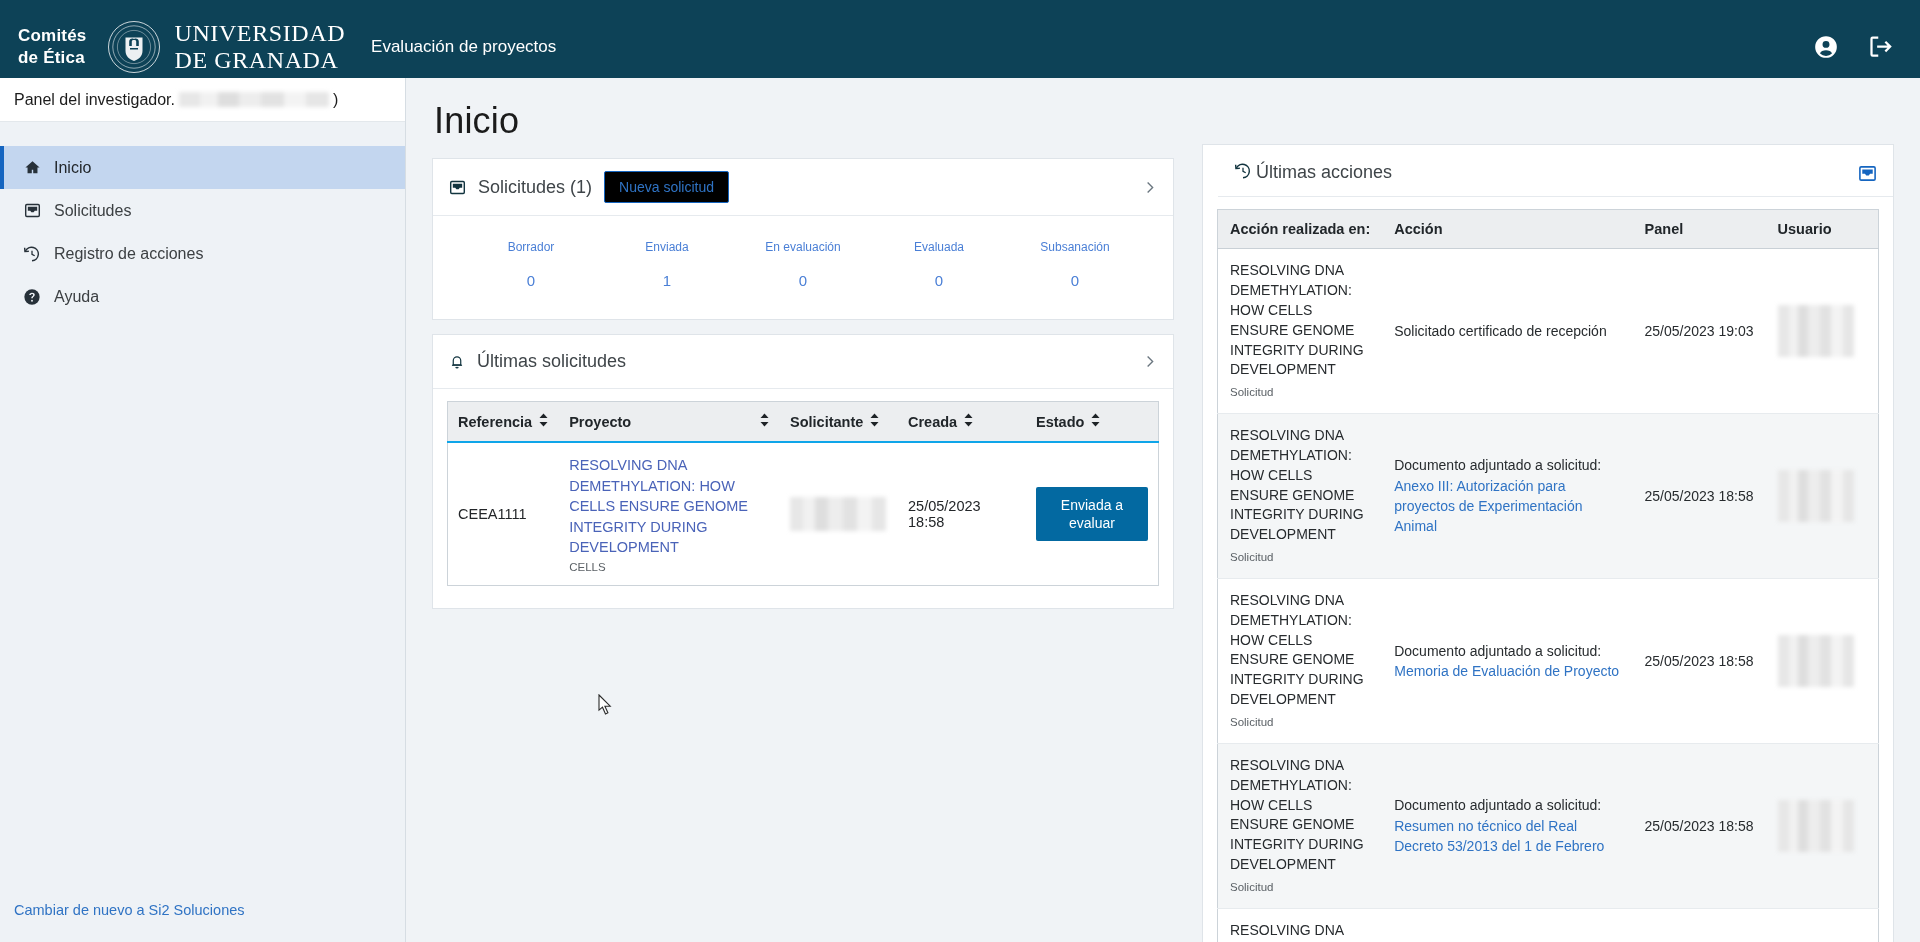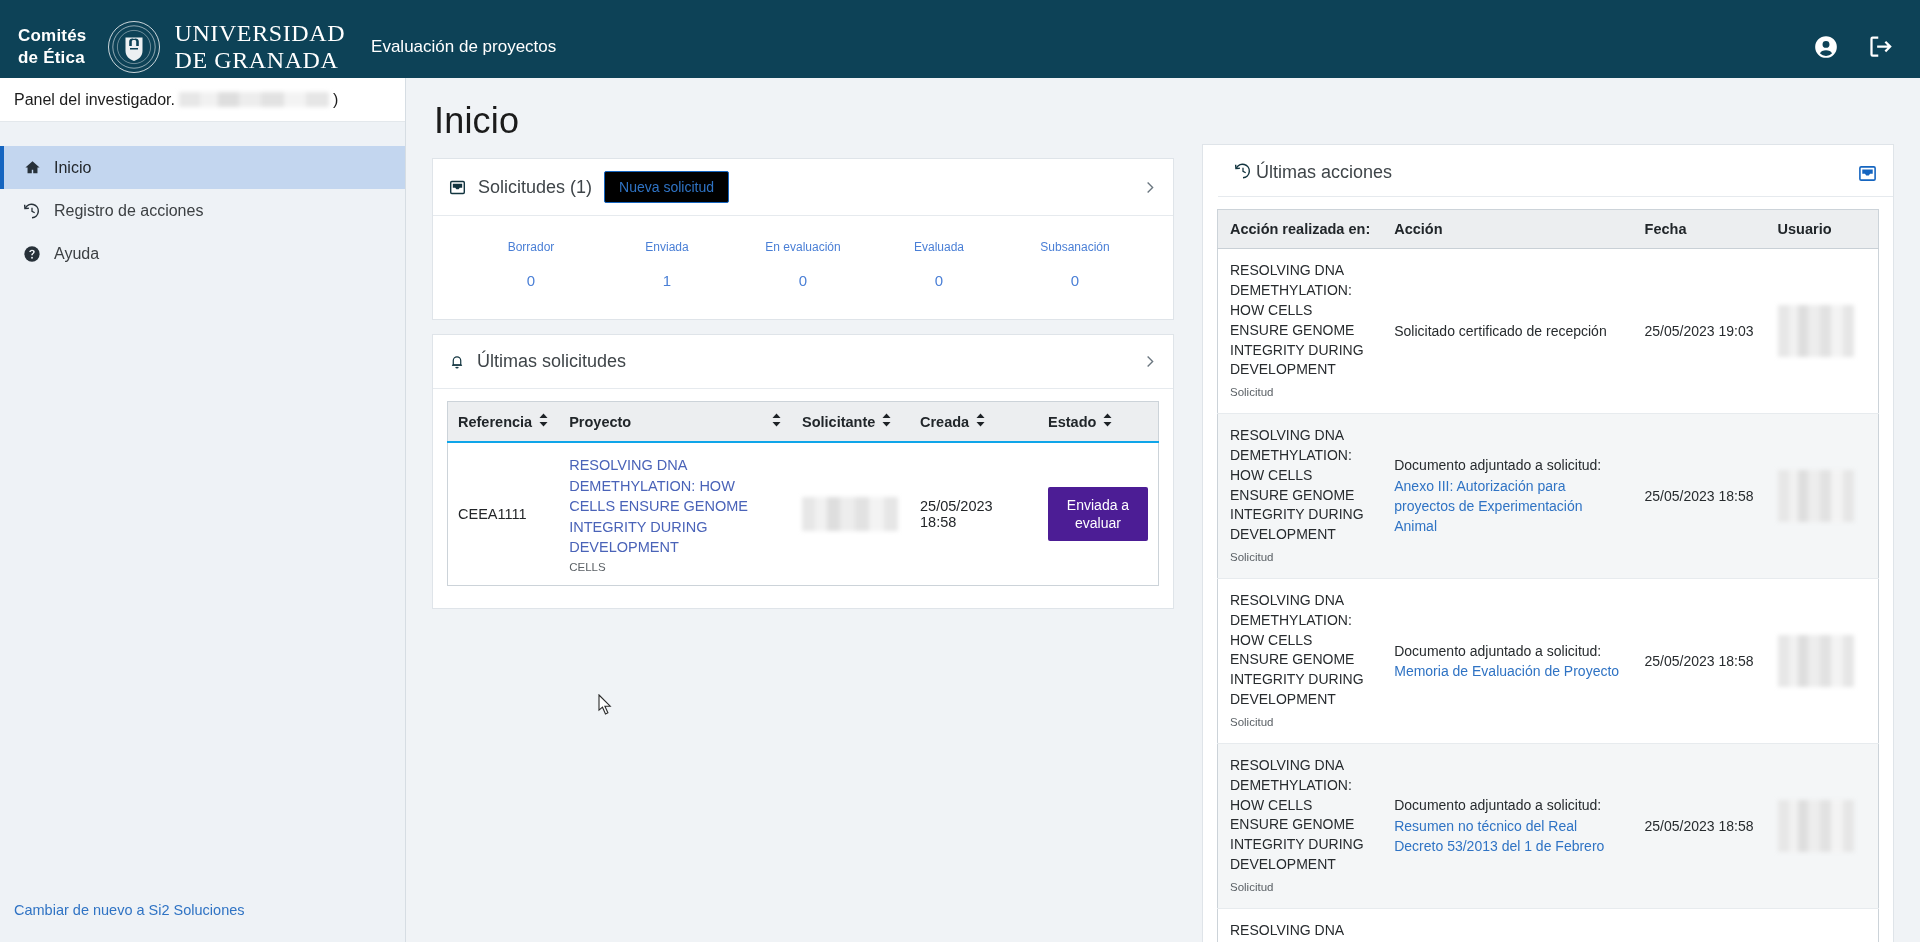--- a/index.html
+++ b/index.html
@@ -225,26 +225,26 @@
     font-size: 14.5px;
     line-height: 1.42;
     display: block;
   }
   .proj-sub { color: #5b6166; font-size: 11.5px; margin-top: 3px; }
   .badge-estado {
     display: inline-flex;
     align-items: center;
     justify-content: center;
     text-align: center;
-    background: #4c1d95;
+    background: #0369a1;
     color: #ffffff;
     font-size: 14px;
     line-height: 1.3;
     padding: 9px 12px;
-    width: 100px;
+    width: 112px;
     min-height: 48px;
     border-radius: 2px;
     cursor: pointer;
   }
 
   
   .actions-head {
     display:flex; align-items:flex-end; gap:4px;
     padding: 13px 16px; border-bottom: 1px solid #e6eaee;
     min-height: 52px;
@@ -330,20 +330,29 @@
     <nav class="nav">
       <div class="nav-item active">
         <span class="nicon">
           <svg width="17" height="17" viewBox="0 0 24 24" fill="#273139" aria-hidden="true">
               <path d="M12 3L2 12h3v8h6v-5h2v5h6v-8h3z"></path>
             </svg>
         </span>
         <span>Inicio</span>
       </div>
 
+      <div class="nav-item">
+        <span class="nicon">
+          <svg width="17" height="17" viewBox="0 0 24 24" aria-hidden="true">
+            <rect x="2.4" y="3.6" width="19.2" height="16.8" rx="1.6" fill="none" stroke="#273139" stroke-width="2"></rect>
+            <path d="M5.4 6.8h13.2v5.4h-3.4l-1.6 2.2h-3.2l-1.6-2.2H5.4z" fill="#273139"></path>
+          </svg>
+        </span>
+        <span>Solicitudes</span>
+      </div>
 
       <div class="nav-item">
         <span class="nicon">
           <svg width="18" height="18" viewBox="0 0 24 24" fill="none" stroke="#273139" stroke-width="1.9" aria-hidden="true">
             <path d="M3.2 8.4A9 9 0 1112 21"></path>
             <polyline points="2.2,3.6 2.6,8.8 7.8,8.4"></polyline>
             <polyline points="12,7.6 12,12.4 15.6,14.4" stroke-width="1.7"></polyline>
           </svg>
         </span>
         <span>Registro de acciones</span>
@@ -528,21 +537,21 @@
             </svg>
           </span>
         </div>
 
         <div class="actions-body">
           <table class="actions">
             <thead>
               <tr>
                 <th>Acción realizada en:</th>
                 <th class="col-accion">Acción</th>
-                <th class="col-fecha">Fecha</th>
+                <th class="col-fecha">Panel</th>
                 <th class="col-usuario">Usuario</th>
               </tr>
             </thead>
             <tbody>
 
               <tr>
                 <td>
                   <div class="act-title">RESOLVING DNA DEMETHYLATION: HOW CELLS ENSURE GENOME INTEGRITY DURING DEVELOPMENT</div>
                   <div class="act-sub">Solicitud</div>
                 </td>

